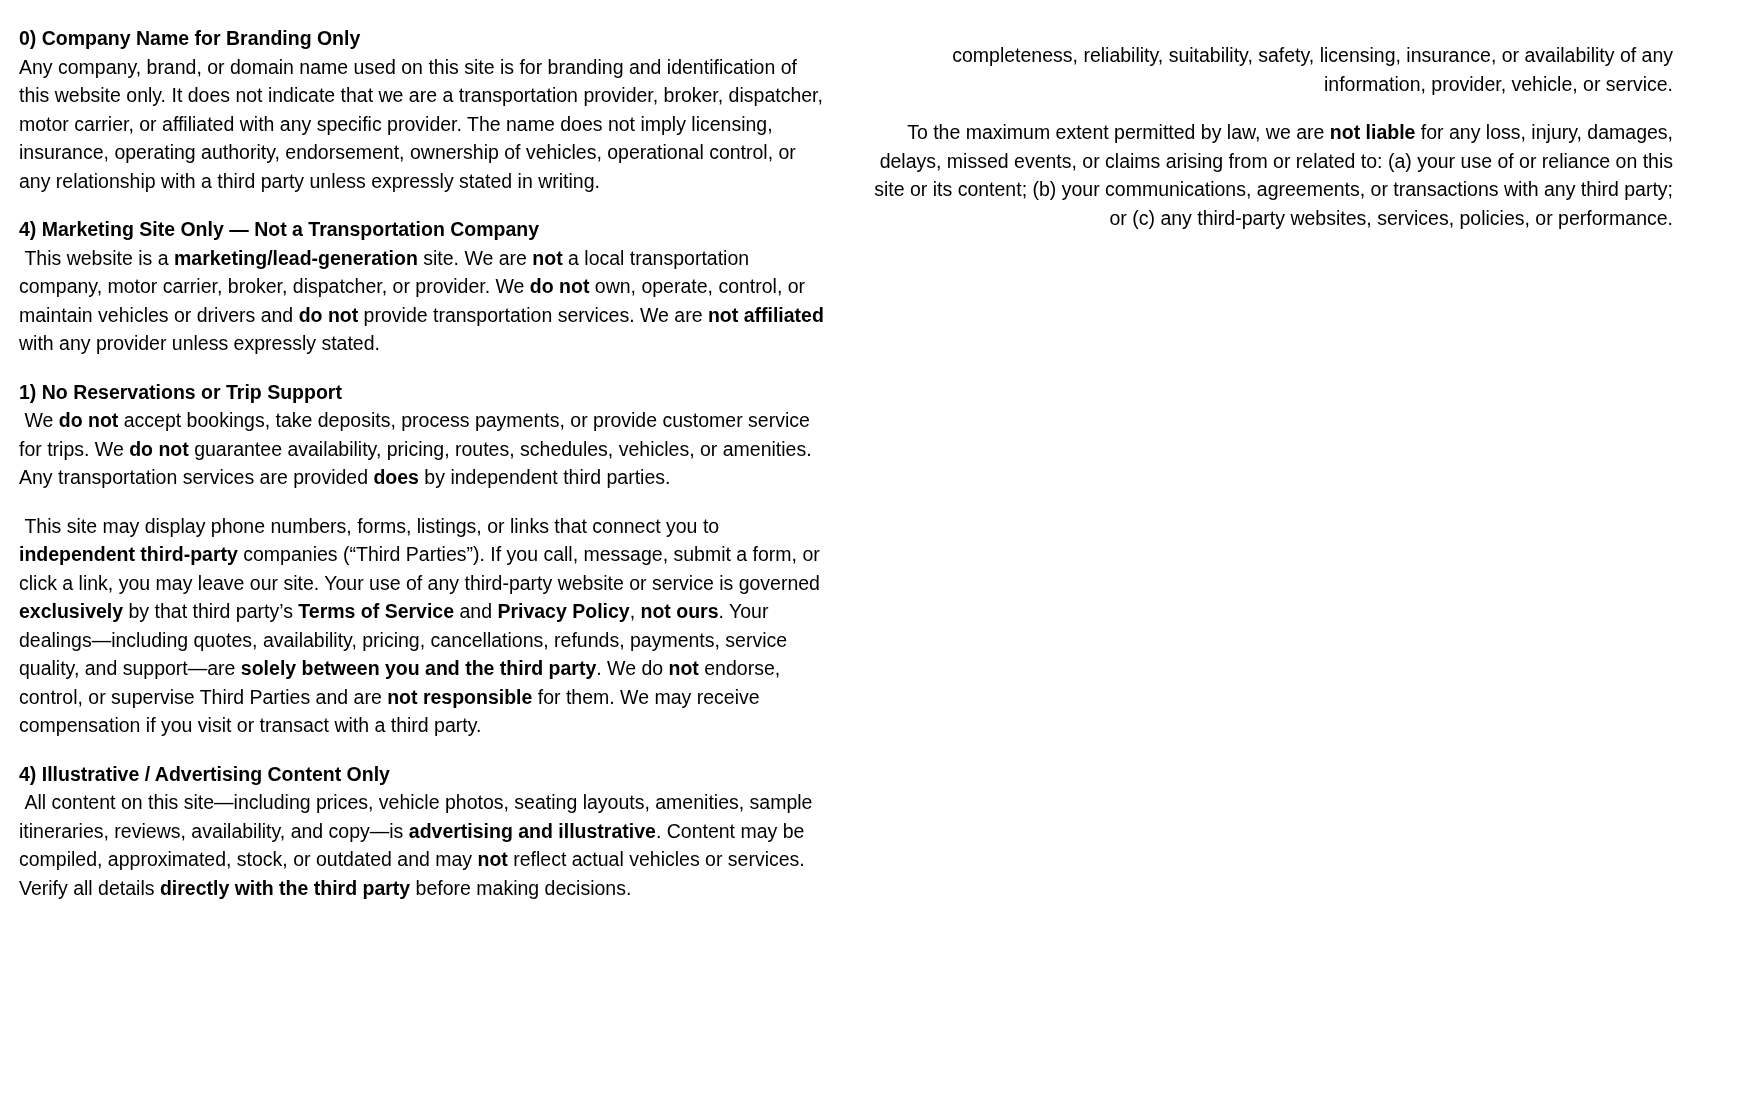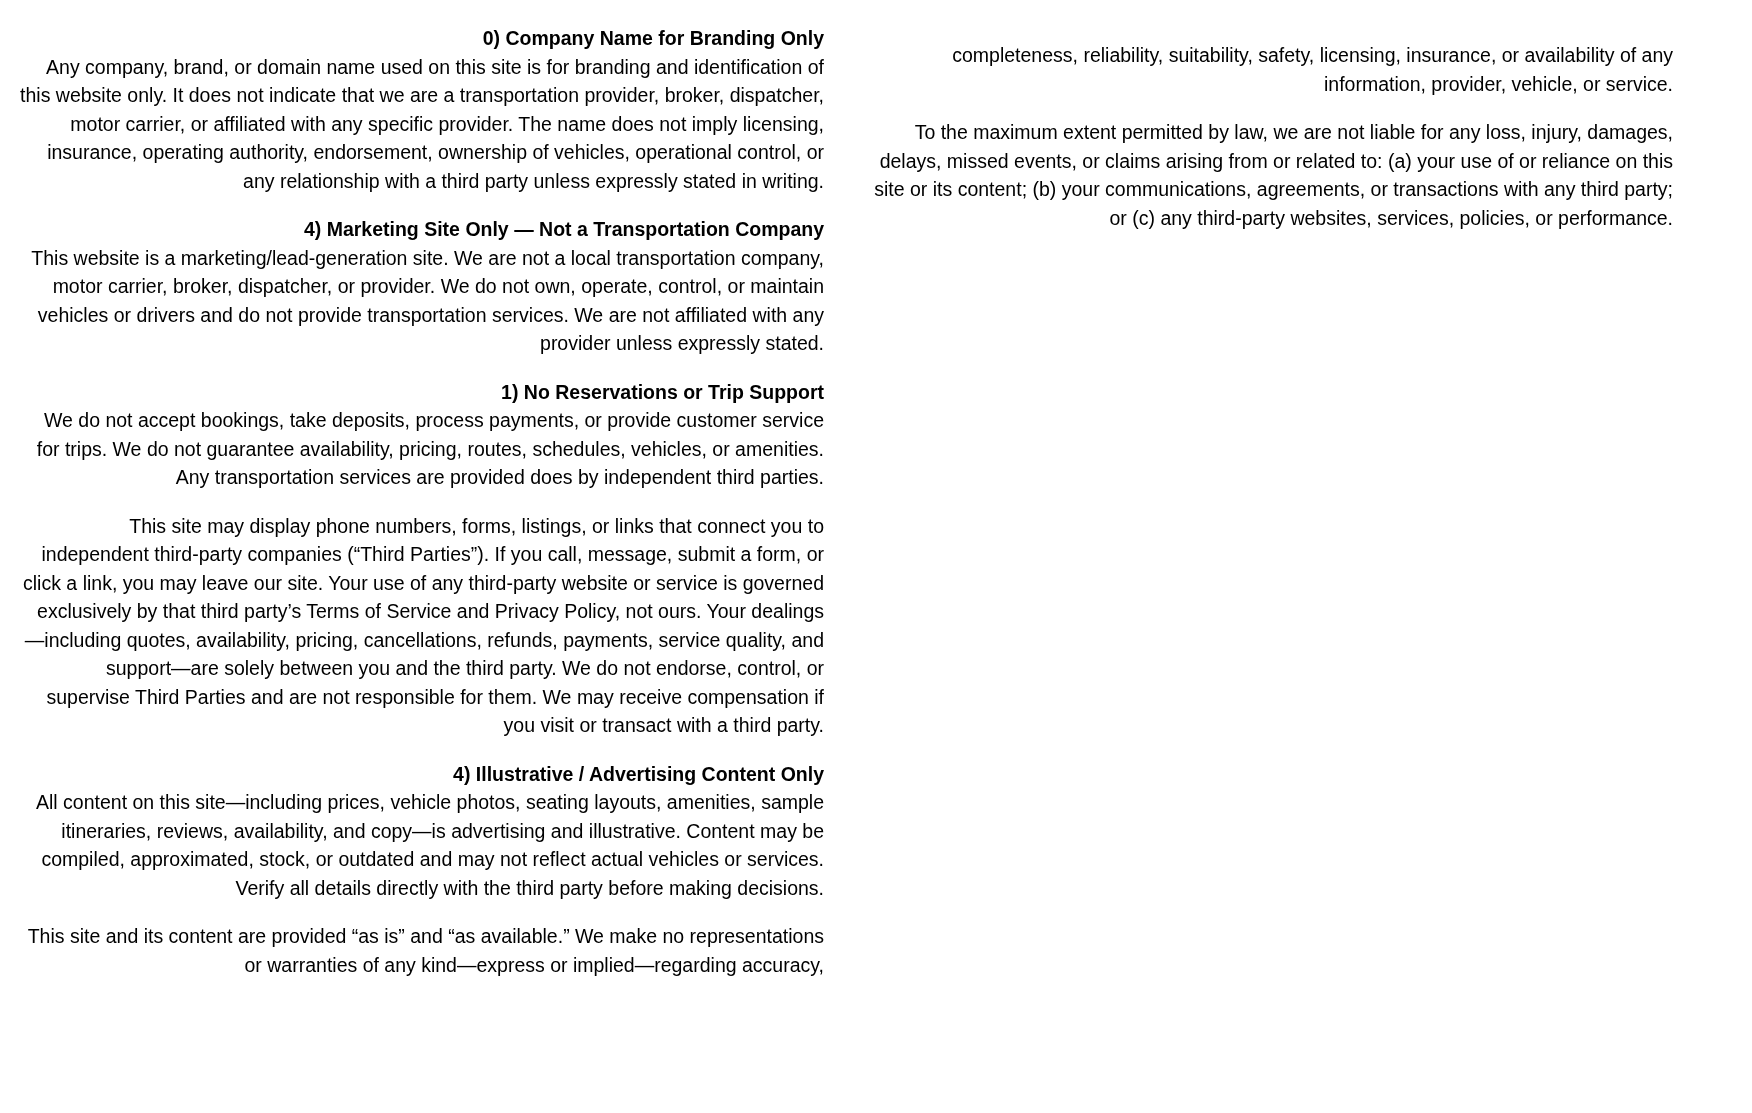--- a/index.html
+++ b/index.html
@@ -21,32 +21,32 @@
     display: flex;
     box-sizing: border-box;
     width: 1752px;
     height: 1113px;
     padding: 24px 0 0 19px;
     overflow: hidden;
   }
   .col {
     flex: 0 0 auto;
   }
-  .col-left  { width: 805px; text-align: right; }
+  .col-left  { width: 805px; }
   .col-right { width: 800px; margin-left: 49px; padding-top: 17px; text-align: right; }
   .section { margin: 0 0 20px 0; }
   .heading {
     font-weight: 700;
     margin: 0;
   }
   p.body {
     margin: 0;
     white-space: pre-wrap;
   }
-  p.body b { font-weight: 400; }
+  p.body b { font-weight: 700; }
 </style>
 </head>
 <body>
 
 <main class="page">
   <section class="col col-left">
       <div class="section">
         <div class="heading">0) Company Name for Branding Only</div>
         <p class="body"><span>Any company, brand, or domain name used on this site is for branding and identification of this website only. It does not indicate that we are a transportation provider, broker, dispatcher, motor carrier, or affiliated with any specific provider. The name does not imply licensing, insurance, operating authority, endorsement, ownership of vehicles, operational control, or any relationship with a third party unless expressly stated in writing.</span></p>
       </div>
@@ -59,21 +59,20 @@
         <p class="body"><span> We </span><b>do not</b><span> accept bookings, take deposits, process payments, or provide customer service for trips. We </span><b>do not</b><span> guarantee availability, pricing, routes, schedules, vehicles, or amenities. Any transportation services are provided </span><b>does</b><span> by independent third parties.</span></p>
       </div>
       <div class="section">
         <p class="body"><span> This site may display phone numbers, forms, listings, or links that connect you to </span><b>independent third-party</b><span> companies (“Third Parties”). If you call, message, submit a form, or click a link, you may leave our site. Your use of any third-party website or service is governed </span><b>exclusively</b><span> by that third party’s </span><b>Terms of Service</b><span> and </span><b>Privacy Policy</b><span>, </span><b>not ours</b><span>. Your dealings—including quotes, availability, pricing, cancellations, refunds, payments, service quality, and support—are </span><b>solely between you and the third party</b><span>. We do </span><b>not</b><span> endorse, control, or supervise Third Parties and are </span><b>not responsible</b><span> for them. We may receive compensation if you visit or transact with a third party.</span></p>
       </div>
       <div class="section">
         <div class="heading">4) Illustrative / Advertising Content Only</div>
         <p class="body"><span> All content on this site—including prices, vehicle photos, seating layouts, amenities, sample itineraries, reviews, availability, and copy—is </span><b>advertising and illustrative</b><span>. Content may be compiled, approximated, stock, or outdated and may </span><b>not</b><span> reflect actual vehicles or services. Verify all details </span><b>directly with the third party</b><span> before making decisions.</span></p>
       </div>
       <div class="section">
-        <p class="body"><span> This site and its content are provided </span><b>“as is”</b><span> and </span><b>“as available.”</b><span> We make </span><b>no representations or warranties</b><span> of any kind—express or implied—regarding accuracy,</span></p>
       </div>
     </section>
   <section class="col col-right">
       <div class="section">
         <p class="body"><span>completeness, reliability, suitability, safety, licensing, insurance, or availability of any information, provider, vehicle, or service.</span></p>
       </div>
       <div class="section">
         <p class="body"><span> To the maximum extent permitted by law, we are </span><b>not liable</b><span> for any loss, injury, damages, delays, missed events, or claims arising from or related to: (a) your use of or reliance on this site or its content; (b) your communications, agreements, or transactions with any third party; or (c) any third-party websites, services, policies, or performance.</span></p>
       </div>
     </section>

